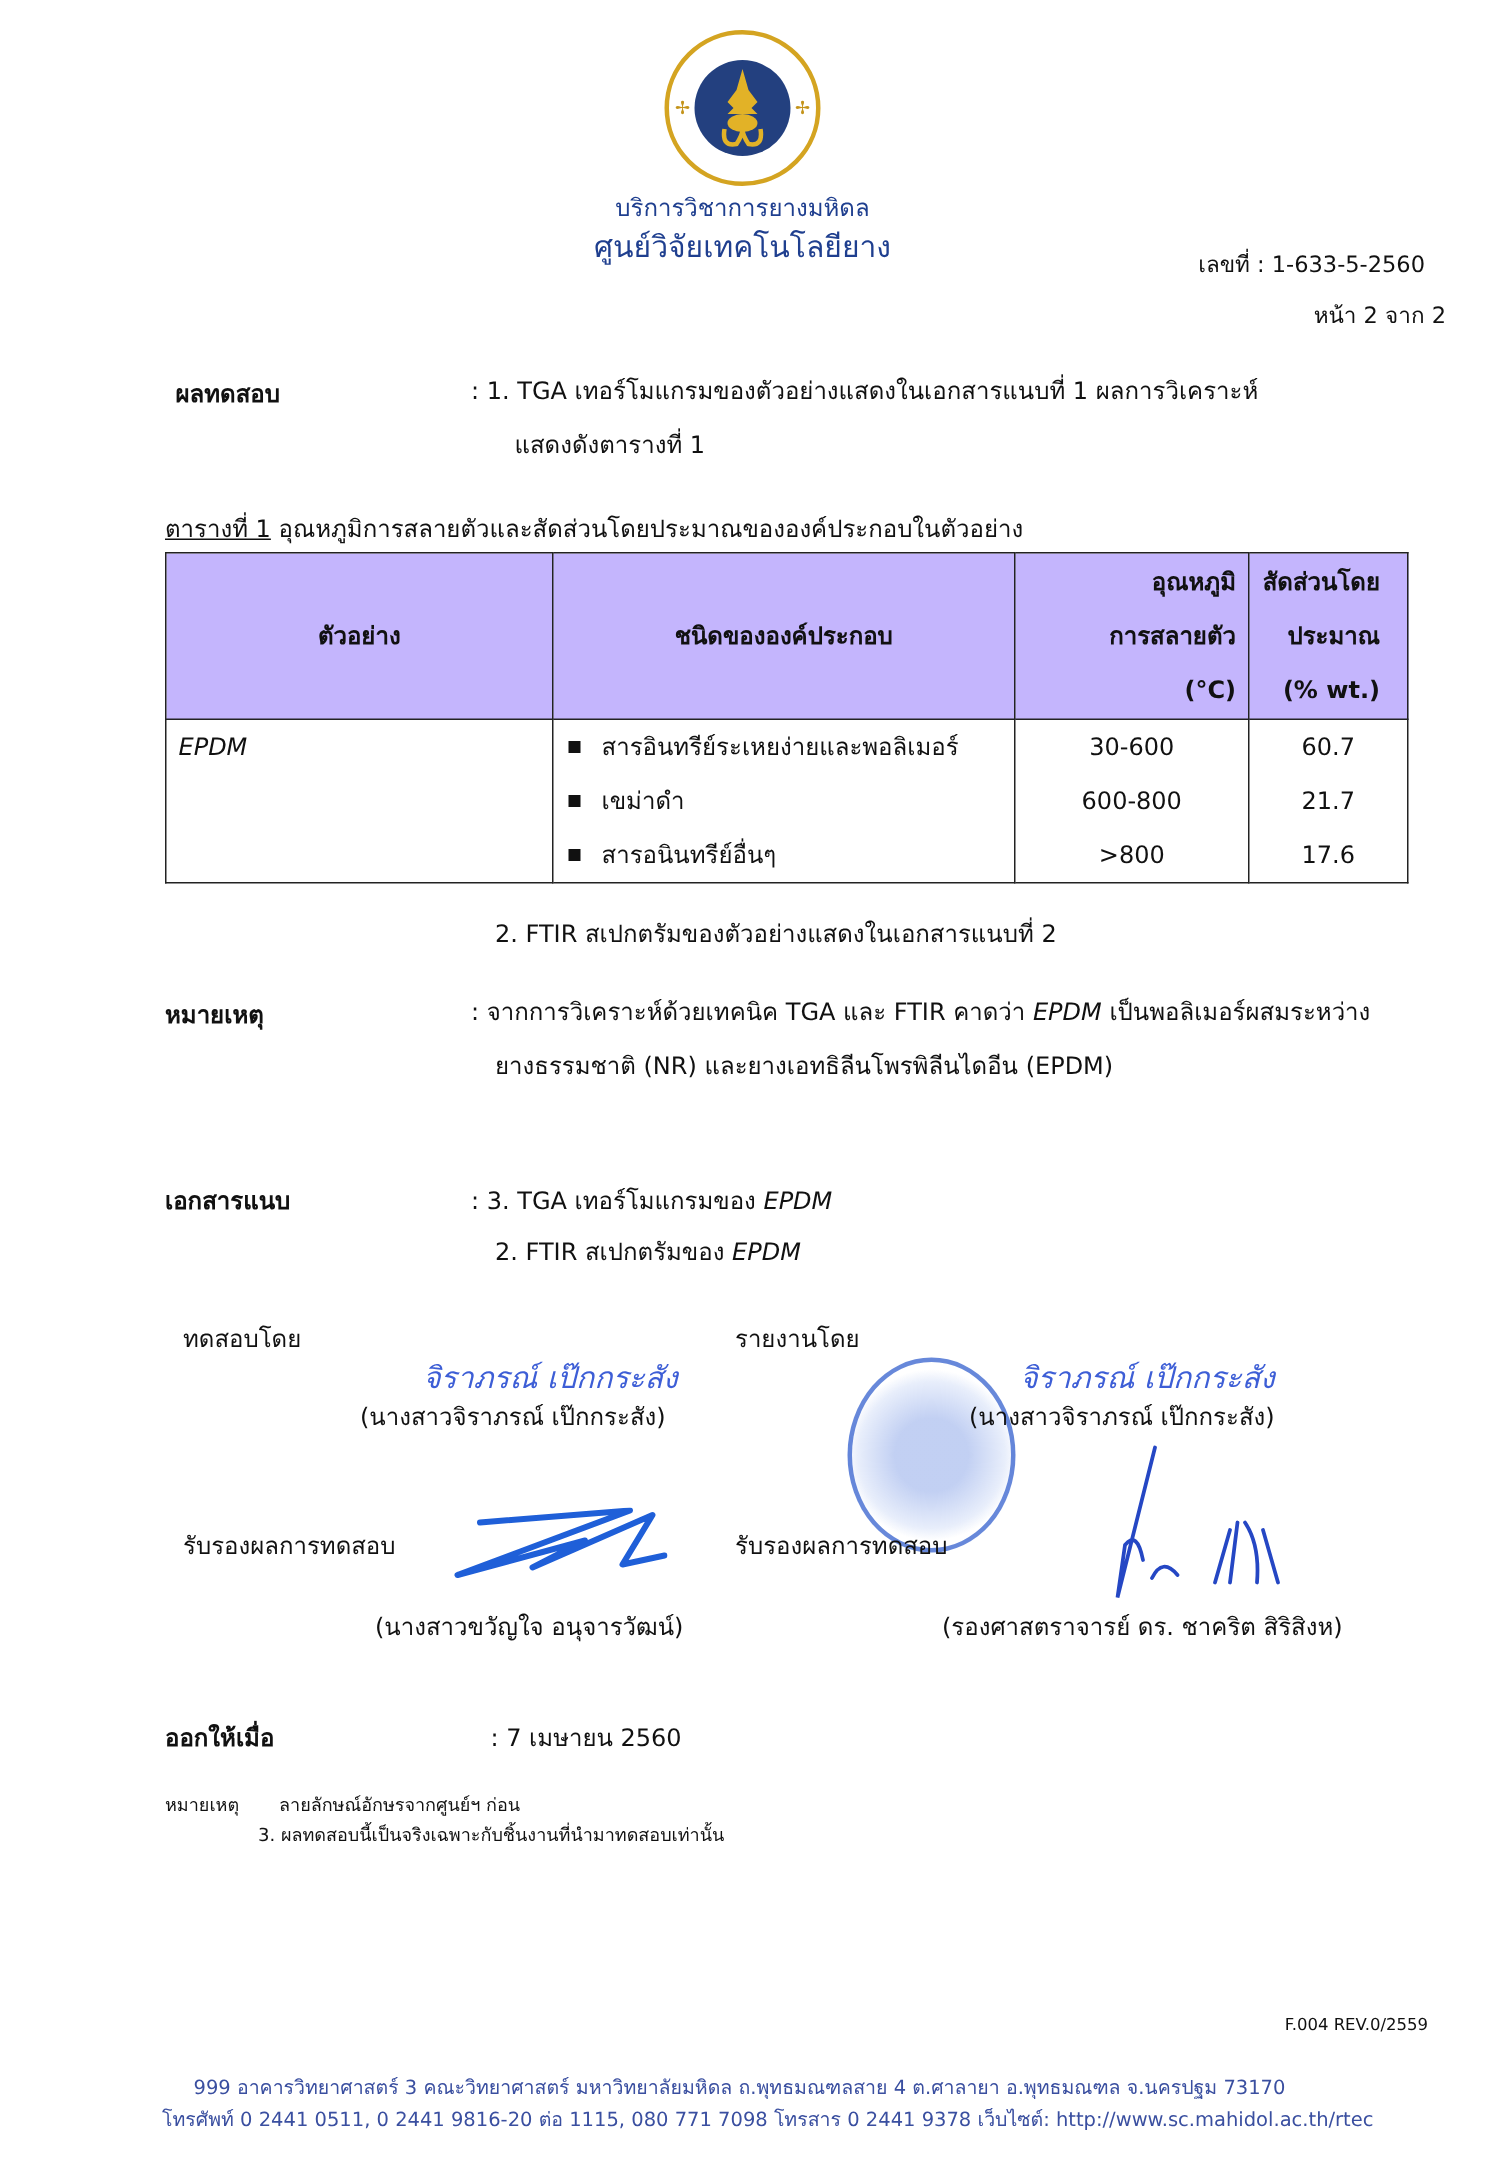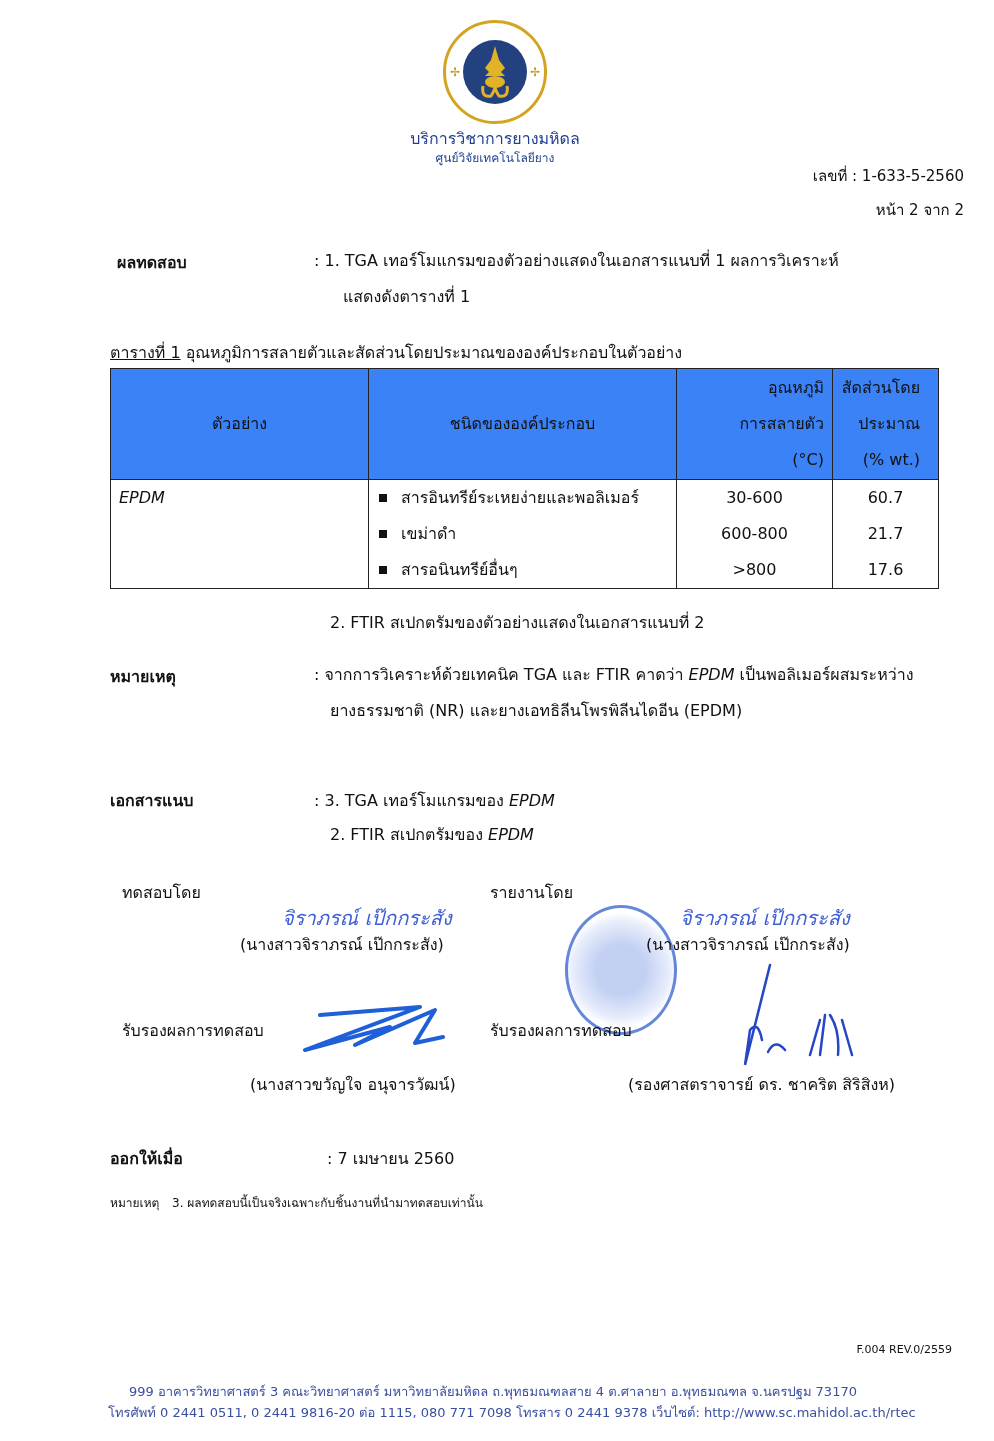--- a/index.html
+++ b/index.html
@@ -11,26 +11,26 @@
   .bold { font-weight:bold; }
   .ital { font-style:italic; }
   
   .logo { left:443px; top:20px; width:104px; height:104px; border-radius:50%;
           background:#fff; border:3px solid #d4a421; box-sizing:border-box; }
   .logo .inner { position:absolute; left:17px; top:17px; width:64px; height:64px;
                  border-radius:50%; background:#23407f; }
   .logo .crown { position:absolute; left:14px; top:6px; width:36px; height:52px; }
   .logo .star { position:absolute; color:#c4941b; font-size:12px; }
   .org1 { left:360px; top:126px; width:270px; text-align:center; font-size:16px; color:#1f3f8f; }
-  .org2 { left:360px; top:148px; width:270px; text-align:center; font-size:12px; color:#1f3f8f; }
+  .org2 { left:360px; top:148px; width:270px; text-align:center; font-size:20px; color:#1f3f8f; }
   .right { text-align:right; }
   table.res { position:absolute; left:110px; top:368px; width:829px; border-collapse:collapse;
               font-size:16px; }
   table.res th, table.res td { border:1.5px solid #222; }
-  table.res thead th { background:#3b82f6; font-weight:normal; height:106px; line-height:36px; }
+  table.res thead th { background:#c4b5fd; font-weight:bold; height:106px; line-height:36px; }
   table.res tbody td { vertical-align:top; padding:0; height:106px; }
   .cell-line { height:36px; line-height:36px; }
   .bullet { display:inline-block; width:8px; height:8px; background:#111; margin:0 14px 2px 10px; vertical-align:middle; }
   .sig { font-family:"DejaVu Serif",serif; font-style:italic; color:#3d5ed6; font-size:20px; }
   .stamp { left:565px; top:905px; width:112px; height:130px; border-radius:50%;
            border:3px solid rgba(52,96,205,0.75); box-sizing:border-box;
            background:radial-gradient(circle, rgba(80,120,220,0.35) 30%, rgba(140,170,235,0.2) 60%, rgba(255,255,255,0) 70%); }
   .notes { font-size:12px; line-height:20px; }
   .footer { color:#3a4fa0; font-size:13px; }
 </style>
@@ -44,21 +44,21 @@
       <ellipse cx="18" cy="36" rx="10" ry="6" fill="#e2b227"></ellipse>
       <path d="M6 40 Q4 52 14 50 Q18 44 18 40 Q18 44 22 50 Q32 52 30 40" fill="none" stroke="#e2b227" stroke-width="3"></path>
     </svg>
   </div>
   <span class="star" style="left:4px;top:42px;">✢</span>
   <span class="star" style="right:4px;top:42px;">✢</span>
 </div>
 <div class="abs org1">บริการวิชาการยางมหิดล</div>
 <div class="abs org2">ศูนย์วิจัยเทคโนโลยียาง</div>
 
-<div class="abs t15 right" style="right:30px;top:164px;text-align:center;">เลขที่ : 1-633-5-2560</div>
+<div class="abs t15 right" style="right:44px;top:164px;text-align:center;">เลขที่ : 1-633-5-2560</div>
 <div class="abs t15 right" style="right:30px;top:198px;">หน้า 2 จาก 2</div>
 
 <div class="abs t16 bold" style="left:117px;top:250px;">ผลทดสอบ</div>
 <div class="abs t16" style="left:314px;top:248px;">: 1.  TGA เทอร์โมแกรมของตัวอย่างแสดงในเอกสารแนบที่ 1 ผลการวิเคราะห์</div>
 <div class="abs t16" style="left:343px;top:284px;">แสดงดังตารางที่ 1</div>
 
 <div class="abs t16" style="left:110px;top:340px;">
   <span style="text-decoration:underline;">ตารางที่ 1</span><span> อุณหภูมิการสลายตัวและสัดส่วนโดยประมาณขององค์ประกอบในตัวอย่าง</span>
 </div>
 
@@ -139,20 +139,21 @@
 <svg class="abs" style="left:730px;top:960px;" width="130" height="110" viewBox="0 0 130 110">
   <path d="M40 5 L15 105 L20 70 Q28 60 32 80 M38 92 Q45 78 55 90 M90 60 L80 95 M95 55 L90 95 M100 55 Q110 70 108 95 M112 60 L122 95" fill="none" stroke="#2547c4" stroke-width="2.5" stroke-linecap="round"></path>
 </svg>
 <div class="abs t16" style="left:628px;top:1072px;">(รองศาสตราจารย์ ดร. ชาคริต สิริสิงห)</div>
 
 <div class="abs t16 bold" style="left:110px;top:1146px;">ออกให้เมื่อ</div>
 <div class="abs t16" style="left:327px;top:1146px;">: 7 เมษายน 2560</div>
 
 <div class="abs notes" style="left:110px;top:1193px;">หมายเหตุ</div>
 <div class="abs notes" style="left:172px;top:1193px;width:780px;">
+  <div style="padding-left:14px;">ลายลักษณ์อักษรจากศูนย์ฯ ก่อน</div>
   <div>3. ผลทดสอบนี้เป็นจริงเฉพาะกับชิ้นงานที่นำมาทดสอบเท่านั้น</div>
 </div>
 
 <div class="abs right" style="right:42px;top:1343px;font-size:11px;">F.004 REV.0/2559</div>
 
 <div class="abs footer" style="left:0;width:994px;text-align:center;top:1381px;padding-left:11px;">
   <span style="margin-left:-30px;">999 อาคารวิทยาศาสตร์ 3 คณะวิทยาศาสตร์ มหาวิทยาลัยมหิดล ถ.พุทธมณฑลสาย 4 ต.ศาลายา อ.พุทธมณฑล จ.นครปฐม 73170</span>
 </div>
 <div class="abs footer" style="left:108px;top:1402px;">โทรศัพท์ 0 2441 0511, 0 2441 9816-20 ต่อ 1115, 080 771 7098  โทรสาร 0 2441 9378  เว็บไซต์: http://www.sc.mahidol.ac.th/rtec</div>
 

